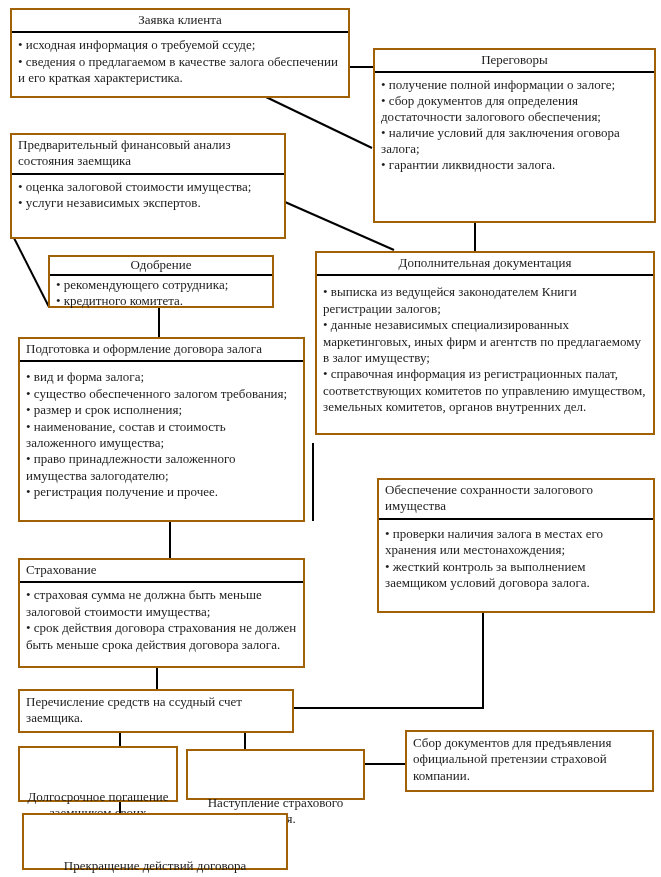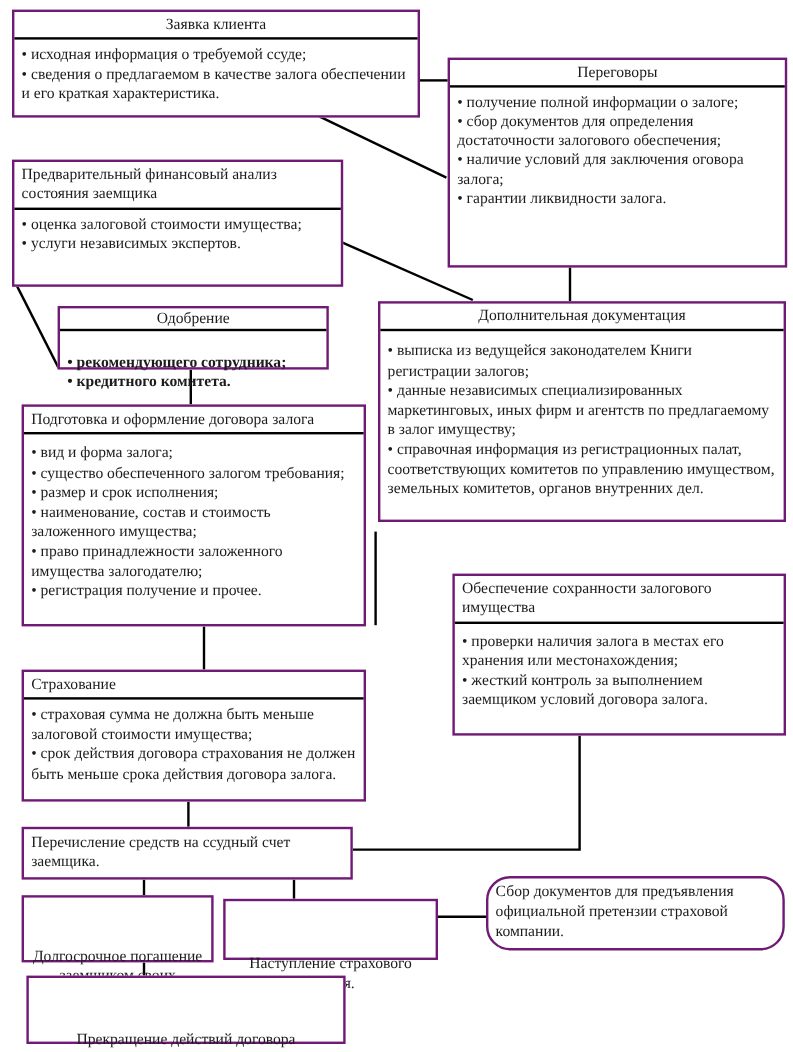--- a/index.html
+++ b/index.html
@@ -1,19 +1,19 @@
 <!DOCTYPE html>
 <html><head>
 <meta charset="utf-8">
 <style>
   html,body{margin:0;padding:0;background:#fff;}
   #canvas{position:relative;width:661px;height:877px;background:#ffffff;overflow:hidden;
           font-family:"Liberation Serif","DejaVu Serif",serif;color:#1c1c1c;}
   #connectors{position:absolute;left:0;top:0;width:661px;height:877px;}
-  .box{position:absolute;border:2px solid #701a75;background:#fff;box-sizing:border-box;
+  .box{position:absolute;border:2px solid #a16207;background:#fff;box-sizing:border-box;
        font-size:13px;line-height:1.26;}
   .box .title{border-bottom:2px solid #000;padding:2px 6px 3px 6px;}
   .box .title.center{text-align:center;}
   .box .items{padding:4px 5px 4px 6px;}
   .box .item{margin:0 0 0 0;}
   .plain{padding:3px 6px;}
   .plain.center{text-align:center;margin-top:40px;}
   .tight{line-height:1.22;}
 </style>
 </head>
@@ -59,21 +59,21 @@
   <div class="box" style="left:10px;top:133px;width:276px;height:106px;">
     <div class="title">Предварительный финансовый анализ состояния заемщика</div>
     <div class="items">
         <div class="item">• оценка залоговой стоимости имущества;</div>
         <div class="item">• услуги независимых экспертов.</div>
       </div>
   </div>
 
   <div class="box" style="left:48px;top:255px;width:226px;height:53px;">
     <div class="title center" style="padding-top:0;padding-bottom:1px;">Одобрение</div>
-    <div class="items tight" style="padding-top:18px;font-weight:bold;">
+    <div class="items tight" style="padding-top:1px;">
         <div class="item">• рекомендующего сотрудника;</div>
         <div class="item">• кредитного комитета.</div>
       </div>
   </div>
 
   <div class="box" style="left:315px;top:251px;width:340px;height:184px;">
     <div class="title center">Дополнительная документация</div>
     <div class="items" style="padding-top:8px;">
         <div class="item">• выписка из ведущейся законодателем Книги регистрации залогов;</div>
         <div class="item">• данные независимых специализированных маркетинговых, иных фирм и агентств по предлагаемому в залог имуществу;</div>
@@ -114,21 +114,21 @@
   </div>
 
   <div class="box" style="left:18px;top:746px;width:160px;height:56px;">
     <div class="plain center tight" style="padding-top:1px;">Долгосрочное погашение заемщиком своих обязательств.</div>
   </div>
 
   <div class="box" style="left:186px;top:749px;width:179px;height:51px;">
     <div class="plain center" style="padding-top:4px;">Наступление страхового случая.</div>
   </div>
 
-  <div class="box" style="left:405px;top:730px;width:249px;height:62px;border-radius:20px;">
+  <div class="box" style="left:405px;top:730px;width:249px;height:62px;">
     <div class="plain">Сбор документов для предъявления официальной претензии страховой компании.</div>
   </div>
 
   <div class="box" style="left:22px;top:813px;width:266px;height:57px;">
     <div class="plain center tight">Прекращение действий договора страхования и возврат части страховой суммы в связи с изменением срока действия.</div>
   </div>
 
 </div>
 
 </body></html>

